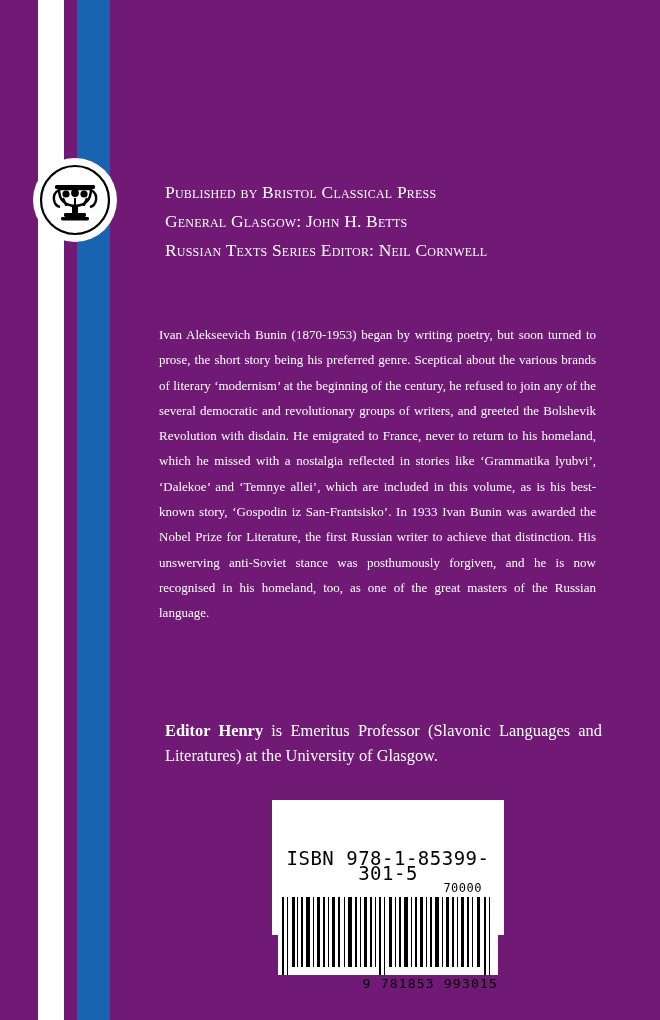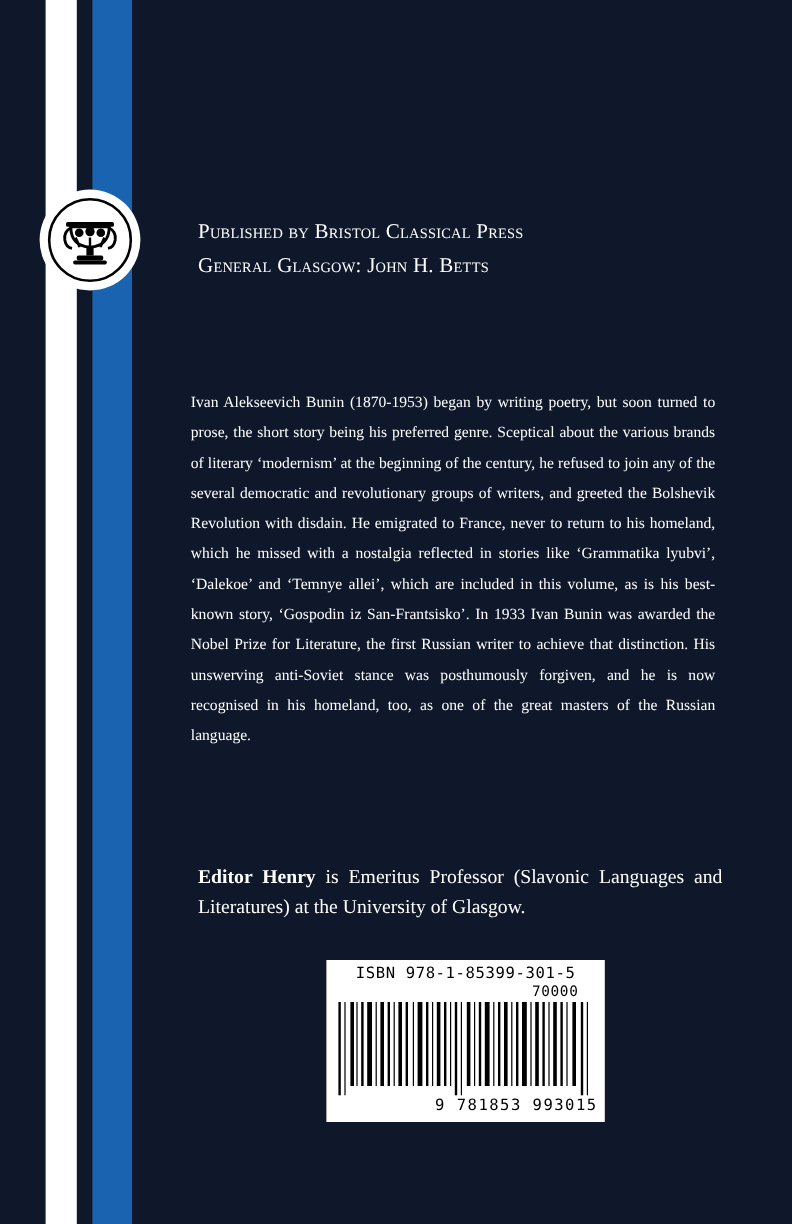--- a/index.html
+++ b/index.html
@@ -10,21 +10,21 @@
   body {
     width: 660px;
     height: 1020px;
     font-family: "Liberation Serif", serif;
   }
 
   .cover {
     position: relative;
     width: 660px;
     height: 1020px;
-    background: #0f172a;
+    background: #701a75;
     overflow: hidden;
   }
 
   
   .stripe-white {
     position: absolute;
     left: 38px;
     top: 0;
     width: 26px;
     height: 1020px;
@@ -101,25 +101,26 @@
     left: 272px;
     top: 800px;
     width: 232px;
     height: 135px;
     background: #ffffff;
     padding: 4px 6px;
     box-sizing: border-box;
   }
   .isbn-text {
     font-family: "DejaVu Sans Mono", monospace;
-    font-size: 13px;
+    font-size: 19px;
     text-align: center;
     color: #000;
     letter-spacing: 0.5px;
     line-height: 15px;
+    margin-top: 47px;
   }
   .isbn-sub {
     font-family: "DejaVu Sans Mono", monospace;
     font-size: 12px;
     text-align: right;
     color: #000;
     letter-spacing: 0.5px;
     padding-right: 16px;
     line-height: 14px;
   }
@@ -163,20 +164,21 @@
         <rect x="33" y="41" width="6" height="8"></rect>
         <rect x="25" y="49" width="22" height="4" rx="1.4"></rect>
         <rect x="22" y="53" width="28" height="3.4" rx="1.4"></rect>
       </g>
     </svg>
   </div>
 
   <div class="imprint">
     <div>Published by Bristol Classical Press</div>
     <div>General Glasgow: John H. Betts</div>
+    <div>Russian Texts Series Editor: Neil Cornwell</div>
   </div>
 
   <div class="blurb">Ivan Alekseevich Bunin (1870-1953) began by writing poetry, but soon turned to prose, the short story being his preferred genre. Sceptical about the various brands of literary ‘modernism’ at the beginning of the century, he refused to join any of the several democratic and revolutionary groups of writers, and greeted the Bolshevik Revolution with disdain. He emigrated to France, never to return to his homeland, which he missed with a nostalgia reflected in stories like ‘Grammatika lyubvi’, ‘Dalekoe’ and ‘Temnye allei’, which are included in this volume, as is his best-known story, ‘Gospodin iz San-Frantsisko’. In 1933 Ivan Bunin was awarded the Nobel Prize for Literature, the first Russian writer to achieve that distinction. His unswerving anti-Soviet stance was posthumously forgiven, and he is now recognised in his homeland, too, as one of the great masters of the Russian language.</div>
 
   <div class="author-note"><b>Editor Henry</b><span> is Emeritus Professor (Slavonic Languages and Literatures) at the University of Glasgow.</span></div>
 
   <div class="barcode-box">
     <div class="isbn-text">ISBN 978-1-85399-301-5</div>
     <div class="isbn-sub">70000</div>
     <svg class="bars" viewBox="0 0 220 78" preserveAspectRatio="none">

